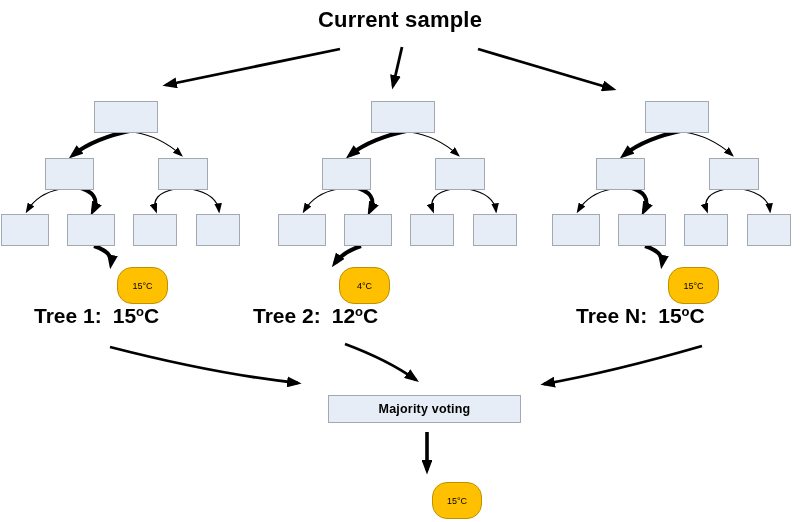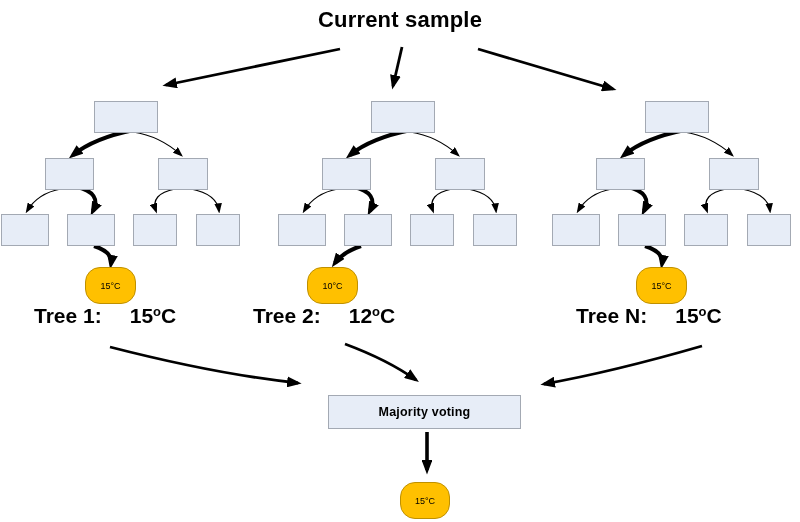--- a/index.html
+++ b/index.html
@@ -36,35 +36,35 @@
   .n-leaf4{left:196px;top:114px;width:44px;height:32px;}
   svg.links{position:absolute;left:0;top:0;width:250px;height:212px;overflow:visible;}
   .links path{fill:none;stroke:var(--arrow);}
   .links .thin{stroke-width:1.2px;}
   .links .thick{stroke-width:4px;}
   .links marker path{fill:var(--arrow);stroke:none;}
   .result{
     position:absolute;background:var(--result-fill);
     border:1.6px solid var(--result-border);border-radius:15px;
     display:flex;align-items:center;justify-content:center;
-    font-size:9px;color:#000;box-sizing:border-box;
+    font-size:9px;color:#000;box-sizing:border-box;margin-left:32px;
   }
   .tree .result{top:167px;width:51px;height:37px;}
   .tree.drop-right .result{left:85px;}
   .tree.drop-left .result{left:30px;}
   .tree-label{
     position:absolute;top:304px;font-size:21px;font-weight:bold;white-space:nowrap;
   }
-  .tree-label .temp{margin-left:28px;}
+  .tree-label .temp{margin-left:11px;}
   .tree-label sup{font-size:13px;vertical-align:7px;line-height:0;}
   #label-1{left:34px;}
   #label-2{left:253px;}
   #label-n{left:576px;}
   .vote-box{
-    position:absolute;left:328px;top:395px;width:193px;height:34px;
+    position:absolute;left:328px;top:395px;width:193px;height:28px;
     background:var(--node-fill);border:1.5px solid var(--node-border);
     box-sizing:border-box;display:flex;align-items:center;justify-content:center;
     font-size:12.5px;font-weight:bold;letter-spacing:0.2px;
   }
   #final-result{left:400px;top:482px;width:50px;height:37px;}
   svg.overlay{position:absolute;left:0;top:0;width:800px;height:522px;pointer-events:none;overflow:visible;}
   .overlay path{fill:none;stroke:var(--arrow);}
   .overlay marker path{fill:var(--arrow);stroke:none;}
   .overlay .flow{stroke-width:2.8px;}
   .overlay .finalflow{stroke-width:3.6px;}
@@ -138,21 +138,21 @@
   <path class="thin" marker-end="url(#thin1)" d="M 191 89 Q 217 94 219 111"></path>
   <path class="thick" marker-end="url(#thick1)" d="M 84 146 Q 66 152 58 163"></path>
 </svg>
   <div class="node n-root"></div>
   <div class="node n-left"></div>
   <div class="node n-right"></div>
   <div class="node n-leaf1"></div>
   <div class="node n-leaf2"></div>
   <div class="node n-leaf3"></div>
   <div class="node n-leaf4"></div>
-  <div class="result">10°C</div>
+  <div class="result">4°C</div>
 </div>
 
 <div class="tree drop-right" id="tree-n">
   <svg class="links" viewBox="0 0 250 212">
   <defs>
     <marker id="thin2" viewBox="0 0 8 6" markerWidth="8.5" markerHeight="6.4" refX="6" refY="3" orient="auto">
       <path d="M0,0 L8,3 L0,6 Z"></path>
     </marker>
     <marker id="thick2" viewBox="0 0 8 6" markerWidth="3.6" markerHeight="2.7" refX="5" refY="3" orient="auto">
       <path d="M0,0 L8,3 L0,6 Z"></path>

